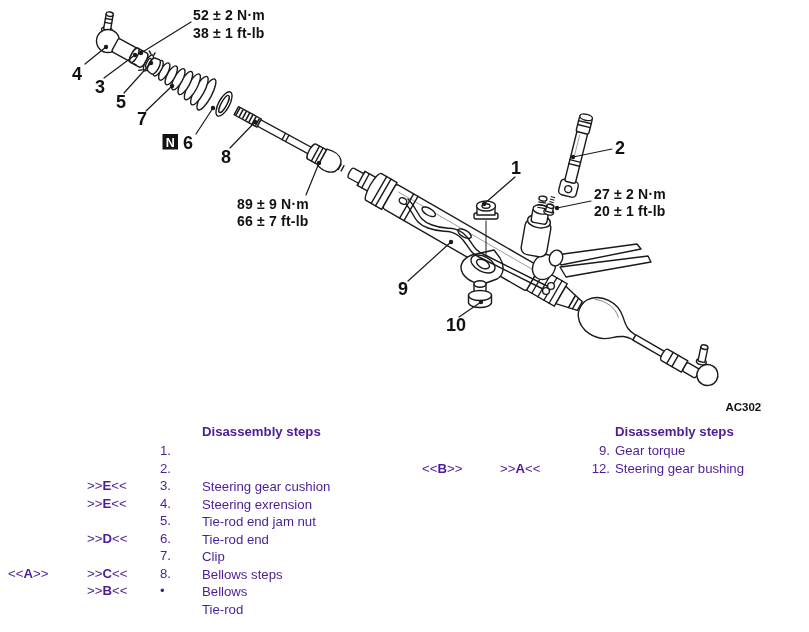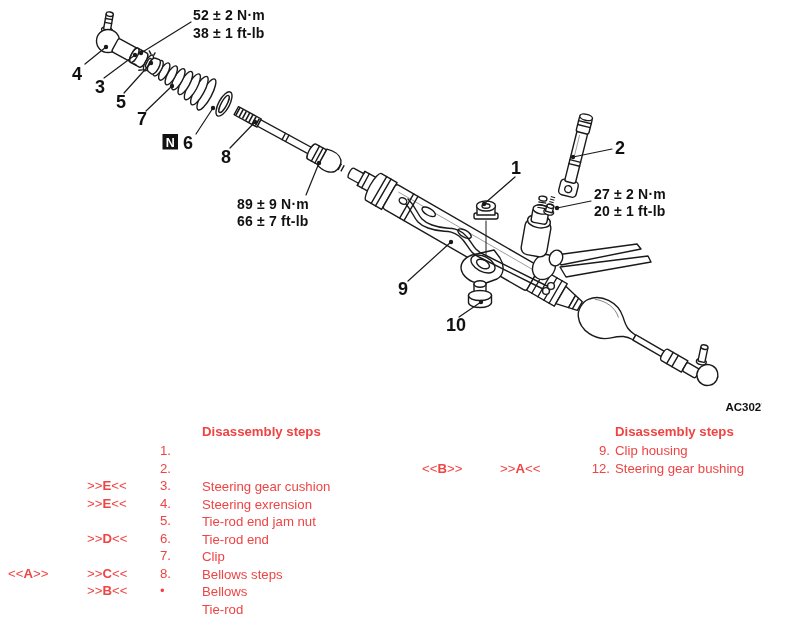--- a/index.html
+++ b/index.html
@@ -6,21 +6,21 @@
   .page{position:relative;width:762px;height:632px;background:#fff;overflow:hidden;
         font-family:"Liberation Sans",sans-serif;color:#1a1a1a;}
   .page svg{position:absolute;left:0;top:0;}
   svg text{font-family:"Liberation Sans",sans-serif;fill:#111;}
   .callout{font-size:18px;font-weight:bold;}
   .spec{font-size:14px;font-weight:bold;letter-spacing:.2px;}
   .nbox-letter{font-size:12.5px;font-weight:bold;fill:#fff;}
   .figcode{font-size:11.5px;font-weight:bold;}
   
   .legend{position:absolute;left:0;top:423px;width:809px;height:209px;
-          font-size:13.2px;line-height:15px;color:#ef4444;}
+          font-size:13.2px;line-height:15px;color:#4c1d95;}
   .lg-title{position:absolute;font-weight:bold;white-space:nowrap;}
   .lrow{position:absolute;left:0;width:809px;height:17px;}
   .c-m1{position:absolute;left:8px;white-space:nowrap;}
   .c-m2{position:absolute;left:87px;white-space:nowrap;}
   .c-num{position:absolute;left:160px;white-space:nowrap;}
   .c-txt{position:absolute;left:202px;white-space:nowrap;margin-top:36px;}
   .r-m1{position:absolute;left:422px;white-space:nowrap;}
   .r-m2{position:absolute;left:500px;white-space:nowrap;}
   .r-num{position:absolute;left:583px;width:27px;text-align:right;white-space:nowrap;}
   .r-txt{position:absolute;left:615px;white-space:nowrap;}
@@ -322,21 +322,21 @@
       <span class="c-m2 mk"><span>&gt;&gt;</span><b>B</b><span>&lt;&lt;</span></span>
       <span class="c-num">•</span>
     </div>
   </div>
 
   <div>
     <div class="lg-title" style="left:615px;top:1px">Disassembly steps</div>
 
     <div class="lrow" style="top:20px">
       <span class="r-num">9.</span>
-      <span class="r-txt">Clip housing</span>
+      <span class="r-txt">Gear torque</span>
     </div>
     <div class="lrow" style="top:37.5px">
       <span class="r-m1 mk"><span>&lt;&lt;</span><b>B</b><span>&gt;&gt;</span></span>
       <span class="r-m2 mk"><span>&gt;&gt;</span><b>A</b><span>&lt;&lt;</span></span>
       <span class="r-num">12.</span>
       <span class="r-txt">Steering gear bushing</span>
     </div>
   </div>
 </div>
 

